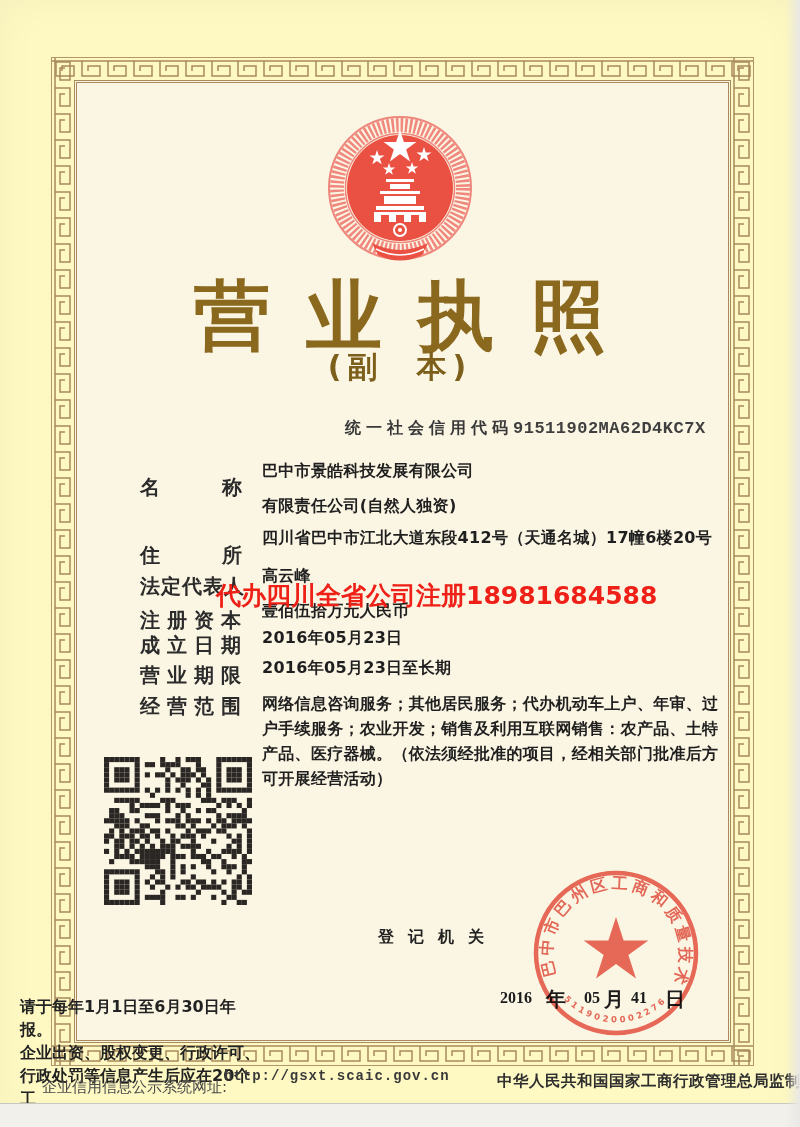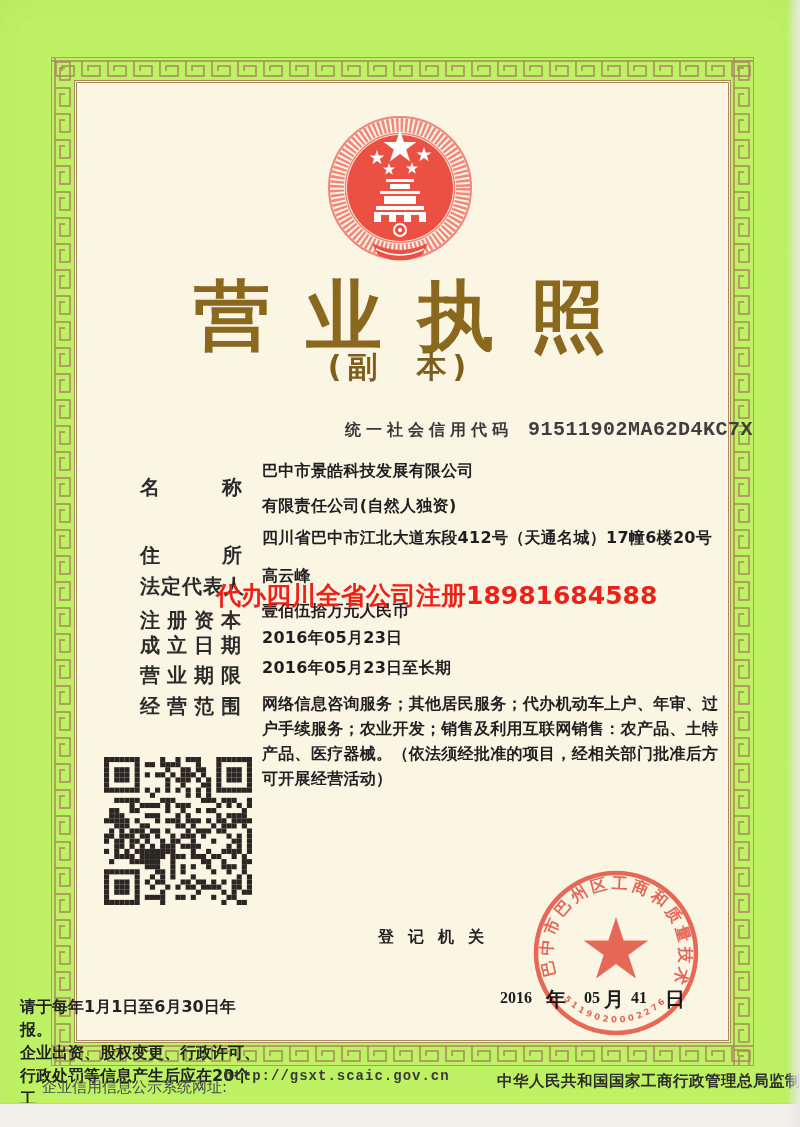--- a/index.html
+++ b/index.html
@@ -1,29 +1,29 @@
 <!DOCTYPE html>
 <html><head>
 <meta charset="utf-8">
 <style>
   html,body{margin:0;padding:0;background:#ffffff;}
   body{font-family:"DejaVu Sans","Liberation Sans",sans-serif;}
-  .canvas{position:relative;width:800px;height:1127px;background:#bef264;overflow:hidden;
+  .canvas{position:relative;width:800px;height:1127px;background:#fef9c3;overflow:hidden;
           box-shadow:inset 0 0 40px rgba(0,0,0,0.04);}
   
   .frame{position:absolute;left:51px;top:57px;width:701px;height:1007px;border:1px solid #b5956a;z-index:1;}
   .frame .strip{position:absolute;}
   .paper{position:absolute;left:22px;top:22px;right:22px;bottom:22px;border:3px double #a8895b;background:#fbf5e3;}
   
   .abs{position:absolute;white-space:nowrap;}
   .title{left:194px;top:276px;font-size:76px;font-weight:700;letter-spacing:36px;color:#8a681e;z-index:3;line-height:1.05;}
   .subtitle{left:0;right:0;top:347px;text-align:center;font-size:30px;font-weight:700;color:#7d5f1b;white-space:pre;z-index:3;letter-spacing:6px;}
-  .credit-row{left:345px;top:418px;display:flex;align-items:baseline;gap:15px;z-index:3;}
+  .credit-row{left:345px;top:418px;display:flex;align-items:baseline;z-index:3;}
   .credit-label{font-size:16px;font-weight:700;letter-spacing:5px;color:#383838;}
-  .credit-code{font-family:"Liberation Mono",monospace;font-size:20px;font-weight:700;color:#3f3f3f;letter-spacing:.5px;}
+  .credit-code{font-family:"Liberation Mono",monospace;font-size:17px;font-weight:700;color:#3f3f3f;letter-spacing:.5px;}
   .field-label{position:absolute;left:140px;font-size:20px;font-weight:700;color:#2b2b2b;white-space:nowrap;z-index:3;}
   .field-value{position:absolute;left:262px;font-size:16px;font-weight:600;color:#1f1f1f;white-space:nowrap;z-index:3;letter-spacing:.3px;}
   .field-value.para{white-space:pre-line;width:474px;line-height:25px;}
   .reg-auth{left:378px;top:927px;font-size:16px;font-weight:700;letter-spacing:14px;color:#222;z-index:3;}
   .watermark{left:216px;top:579px;font-size:25px;font-weight:700;color:#ee2017;z-index:9;letter-spacing:0;}
   .date-row{position:absolute;left:497px;top:986px;width:210px;height:30px;z-index:5;}
   .date-row span{position:absolute;}
   .d-num{font-family:"Liberation Serif",serif;font-weight:700;font-size:16px;color:#1c1c1c;top:3px;}
   .d-cjk{font-size:20px;font-weight:700;color:#1c1c1c;top:0;}
   .notice{left:20px;top:995px;width:245px;font-size:16px;font-weight:600;line-height:23px;color:#222;

